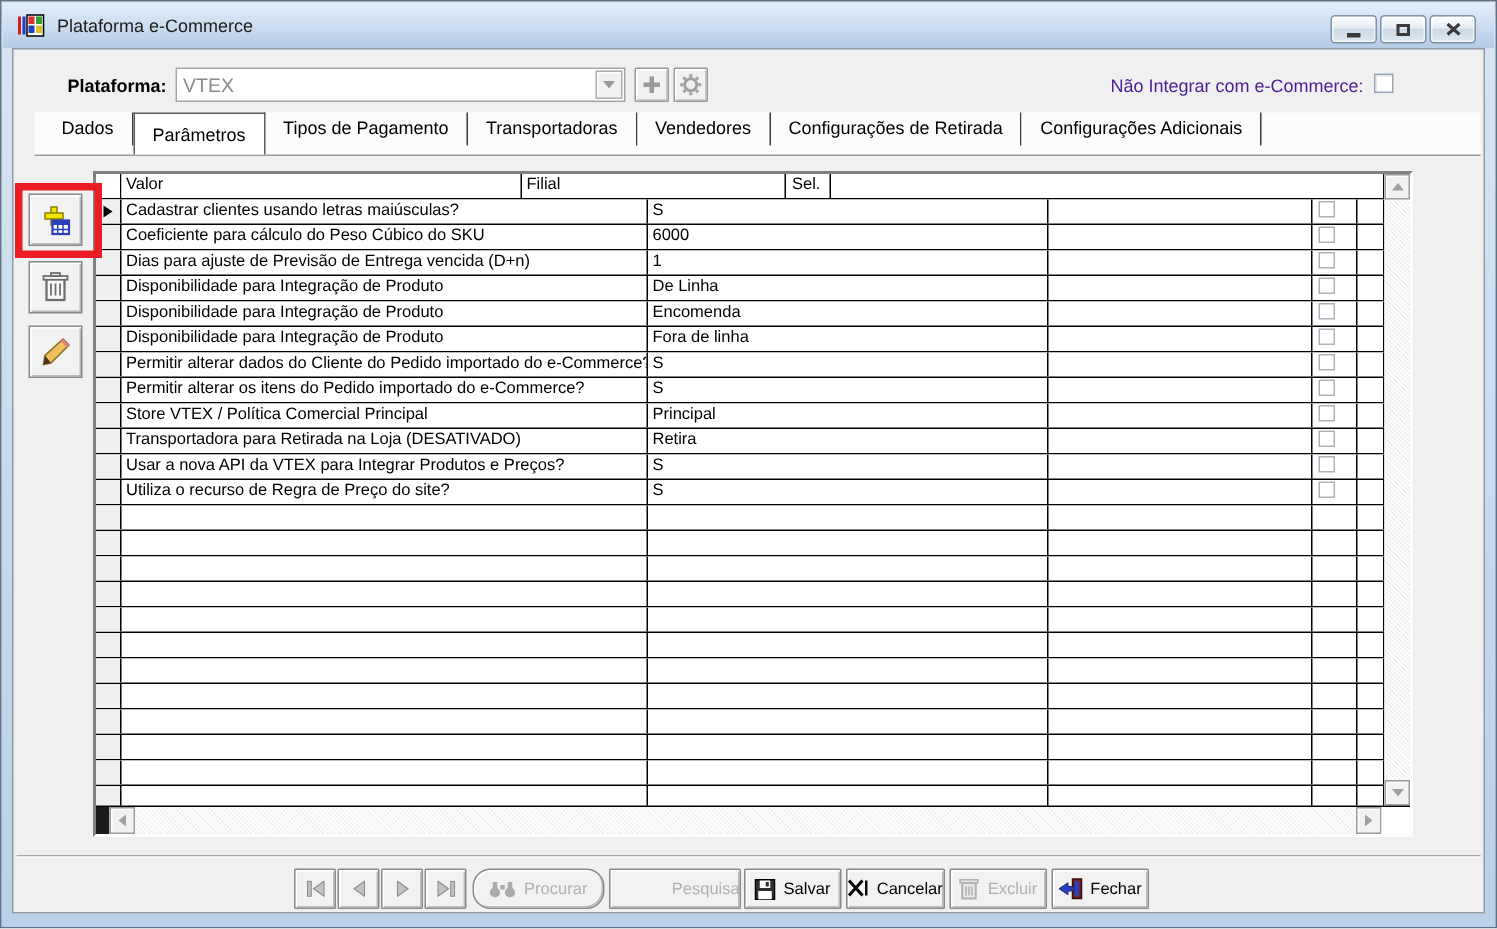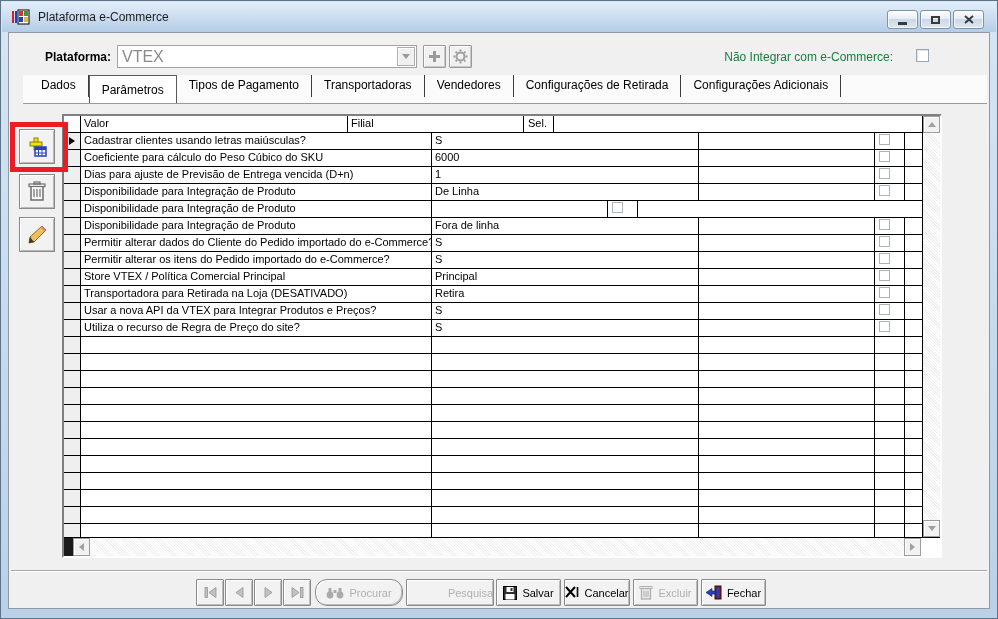--- a/index.html
+++ b/index.html
@@ -35,34 +35,34 @@
     position:absolute; left:7px; right:7px; top:31px; bottom:9px;
     background:#f0f0f0; border:1px solid #8f9aa5;
   }
 
   
   .label-plataforma { position:absolute; left:30px; top:17px; width:72px; text-align:right; font-size:12px; font-weight:bold; color:#000; }
   .combo {
     position:absolute; left:108px; top:12px; width:300px; height:23px;
     background:#fff; border:1px solid #a3a3a3; display:flex; align-items:center;
   }
-  .combo-value { flex:1; padding-left:4px; font-size:16px; color:#8a8a8a; }
+  .combo-value { flex:1; padding-left:4px; font-size:13px; color:#8a8a8a; }
   .combo-btn {
     width:18px; height:19px; margin-right:1px; background:#f0f0f0;
     border:1px solid #adadad; box-shadow:inset 1px 1px 0 #fff;
     display:flex; align-items:center; justify-content:center;
   }
   .combo-arrow { width:0; height:0; border-left:4px solid transparent; border-right:4px solid transparent; border-top:5px solid #9a9a9a; }
   .small-tool-btn {
     position:absolute; top:12px; width:23px; height:23px;
     background:#f1f1f1; border:1px solid #9a9a9a; border-radius:1px;
     box-shadow:inset 1px 1px 0 #fff, inset -1px -1px 0 #c9c9c9;
     display:flex; align-items:center; justify-content:center;
   }
-  .ni-label { position:absolute; right:96px; top:17px; font-size:12px; color:#15803d; white-space:nowrap;margin-left:47px; }
+  .ni-label { position:absolute; right:80px; top:17px; font-size:12px; color:#4c1d95; white-space:nowrap;margin-left:47px; }
   .checkbox {
     width:13px; height:13px; background:#fff; border:1px solid #9aa7b1;
     box-shadow:inset 1px 1px 0 #dfe5ea;
   }
   .ni-check { position:absolute; right:60px; top:16px; }
 
   
   .tabstrip {
     position:absolute; left:14px; right:2px; top:42px; height:29px;
     background:#fbfbfb; display:flex; 
@@ -284,20 +284,21 @@
     <div class="cell c-ind"></div>
     <div class="cell c-param">Disponibilidade para Integração de Produto</div>
     <div class="cell c-valor">De Linha</div>
     <div class="cell c-filial"></div>
     <div class="cell c-sel"><span class="sel-box"></span></div>
     <div class="c-fill"></div>
   </div>
               <div class="grow">
     <div class="cell c-ind"></div>
     <div class="cell c-param">Disponibilidade para Integração de Produto</div>
+    <div class="cell c-valor">Encomenda</div>
     <div class="cell c-filial"></div>
     <div class="cell c-sel"><span class="sel-box"></span></div>
     <div class="c-fill"></div>
   </div>
               <div class="grow">
     <div class="cell c-ind"></div>
     <div class="cell c-param">Disponibilidade para Integração de Produto</div>
     <div class="cell c-valor">Fora de linha</div>
     <div class="cell c-filial"></div>
     <div class="cell c-sel"><span class="sel-box"></span></div>

